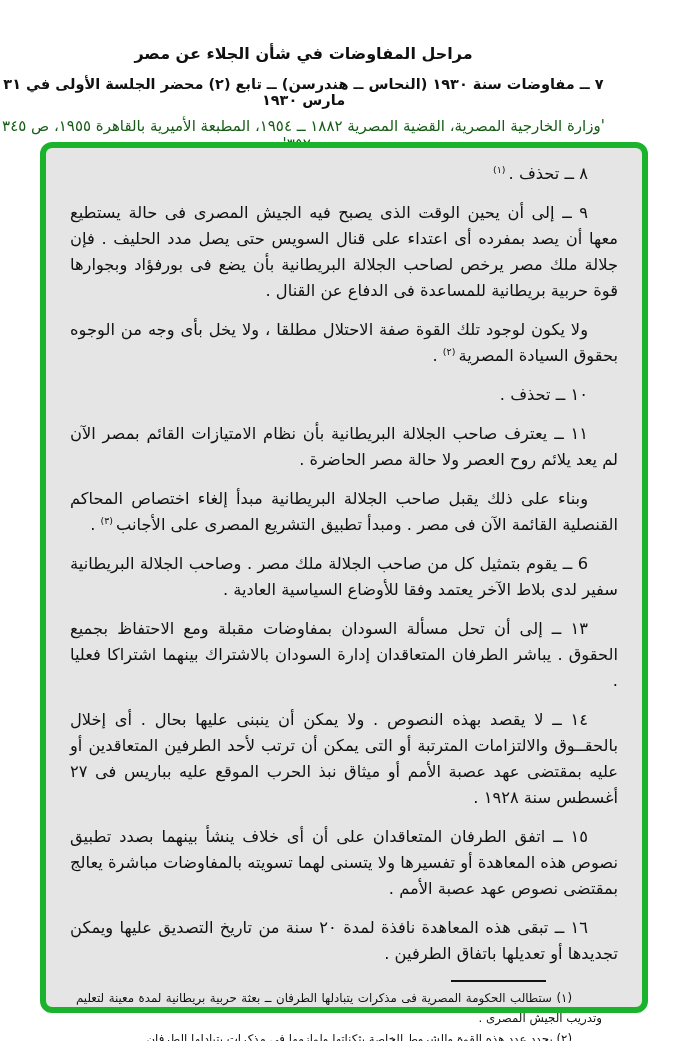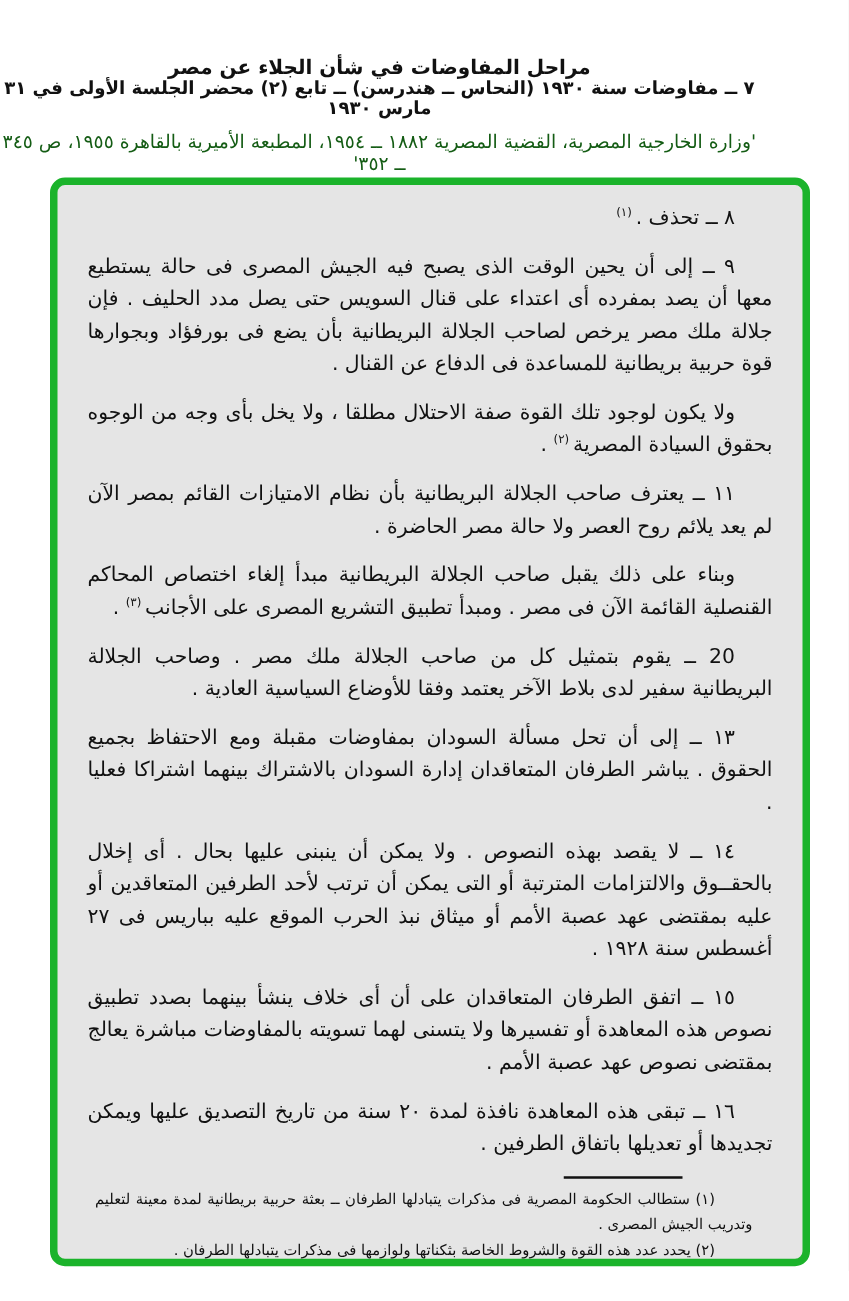--- a/index.html
+++ b/index.html
@@ -2,21 +2,21 @@
 <html lang="ar"><head>
 <meta charset="utf-8">
 <style>
   html,body{margin:0;padding:0;}
   body{
     width:679px;height:1041px;position:relative;background:#ffffff;
     font-family:"DejaVu Sans",sans-serif;color:#111;overflow:hidden;
   }
   .header{position:absolute;top:0;left:0;width:607px;text-align:center;direction:rtl;}
   .title{font-size:16px;font-weight:bold;margin-top:44px;letter-spacing:0.2px;}
-  .subtitle{font-size:14.5px;font-weight:bold;}
+  .subtitle{font-size:14.5px;font-weight:bold;margin-top:13px;}
   .source{font-size:15px;font-weight:normal;margin-top:9px;color:#145c14;}
   .doc-box{
     position:absolute;left:40px;top:142px;width:608px;height:871px;
     box-sizing:border-box;border:6px solid #1bb32b;border-radius:12px;
     padding:13px 24px 0 24px;direction:rtl;background:#e5e5e5;
   }
   .para{
     font-size:16.3px;line-height:26px;text-align:justify;text-indent:30px;
     margin:0 0 13px 0;color:#111;
   }
@@ -36,23 +36,24 @@
   <div class="title">مراحل المفاوضات في شأن الجلاء عن مصر</div>
   <div class="subtitle">٧ ــ مفاوضات سنة ١٩٣٠ (النحاس ــ هندرسن) ــ تابع (٢) محضر الجلسة الأولى في ٣١ مارس ١٩٣٠</div>
   <div class="source">'وزارة الخارجية المصرية، القضية المصرية ١٨٨٢ ــ ١٩٥٤، المطبعة الأميرية بالقاهرة ١٩٥٥، ص ٣٤٥ ــ ٣٥٢'</div>
 </div>
 
 <div class="doc-box">
   <div>
       <p class="para"><span class="p-num">٨ ــ </span><span class="p-body">تحذف .</span><span class="p-sup"> (١)</span></p>
       <p class="para"><span class="p-num">٩ ــ </span><span class="p-body">إلى أن يحين الوقت الذى يصبح فيه الجيش المصرى فى حالة يستطيع معها أن يصد بمفرده أى اعتداء على قنال السويس حتى يصل مدد الحليف . فإن جلالة ملك مصر يرخص لصاحب الجلالة البريطانية بأن يضع فى بورفؤاد وبجوارها قوة حربية بريطانية للمساعدة فى الدفاع عن القنال .</span></p>
       <p class="para"><span class="p-num"></span><span class="p-body">ولا يكون لوجود تلك القوة صفة الاحتلال مطلقا ، ولا يخل بأى وجه من الوجوه بحقوق السيادة المصرية</span><span class="p-sup"> (٢)</span><span class="p-tail"> .</span></p>
+      <p class="para"><span class="p-num">١٠ ــ </span><span class="p-body">تحذف .</span></p>
       <p class="para"><span class="p-num">١١ ــ </span><span class="p-body">يعترف صاحب الجلالة البريطانية بأن نظام الامتيازات القائم بمصر الآن لم يعد يلائم روح العصر ولا حالة مصر الحاضرة .</span></p>
       <p class="para"><span class="p-num"></span><span class="p-body">وبناء على ذلك يقبل صاحب الجلالة البريطانية مبدأ إلغاء اختصاص المحاكم القنصلية القائمة الآن فى مصر . ومبدأ تطبيق التشريع المصرى على الأجانب</span><span class="p-sup"> (٣)</span><span class="p-tail"> .</span></p>
-      <p class="para"><span class="p-num">20 ــ </span><span class="p-body">يقوم بتمثيل كل من صاحب الجلالة ملك مصر . وصاحب الجلالة البريطانية سفير لدى بلاط الآخر يعتمد وفقا للأوضاع السياسية العادية .</span></p>
+      <p class="para"><span class="p-num">6 ــ </span><span class="p-body">يقوم بتمثيل كل من صاحب الجلالة ملك مصر . وصاحب الجلالة البريطانية سفير لدى بلاط الآخر يعتمد وفقا للأوضاع السياسية العادية .</span></p>
       <p class="para"><span class="p-num">١٣ ــ </span><span class="p-body">إلى أن تحل مسألة السودان بمفاوضات مقبلة ومع الاحتفاظ بجميع الحقوق . يباشر الطرفان المتعاقدان إدارة السودان بالاشتراك بينهما اشتراكا فعليا .</span></p>
       <p class="para"><span class="p-num">١٤ ــ </span><span class="p-body">لا يقصد بهذه النصوص . ولا يمكن أن ينبنى عليها بحال . أى إخلال بالحقــوق والالتزامات المترتبة أو التى يمكن أن ترتب لأحد الطرفين المتعاقدين أو عليه بمقتضى عهد عصبة الأمم أو ميثاق نبذ الحرب الموقع عليه بباريس فى ٢٧ أغسطس سنة ١٩٢٨ .</span></p>
       <p class="para"><span class="p-num">١٥ ــ </span><span class="p-body">اتفق الطرفان المتعاقدان على أن أى خلاف ينشأ بينهما بصدد تطبيق نصوص هذه المعاهدة أو تفسيرها ولا يتسنى لهما تسويته بالمفاوضات مباشرة يعالج بمقتضى نصوص عهد عصبة الأمم .</span></p>
       <p class="para"><span class="p-num">١٦ ــ </span><span class="p-body">تبقى هذه المعاهدة نافذة لمدة ٢٠ سنة من تاريخ التصديق عليها ويمكن تجديدها أو تعديلها باتفاق الطرفين .</span></p>
     </div>
   <div class="footnote-sep"></div>
   <div>
       <p class="footnote"><span class="fn-marker">(١) </span><span class="fn-text">ستطالب الحكومة المصرية فى مذكرات يتبادلها الطرفان ــ بعثة حربية بريطانية لمدة معينة لتعليم وتدريب الجيش المصرى .</span></p>
       <p class="footnote"><span class="fn-marker">(٢) </span><span class="fn-text">يحدد عدد هذه القوة والشروط الخاصة بثكناتها ولوازمها فى مذكرات يتبادلها الطرفان .</span></p>
     </div>

